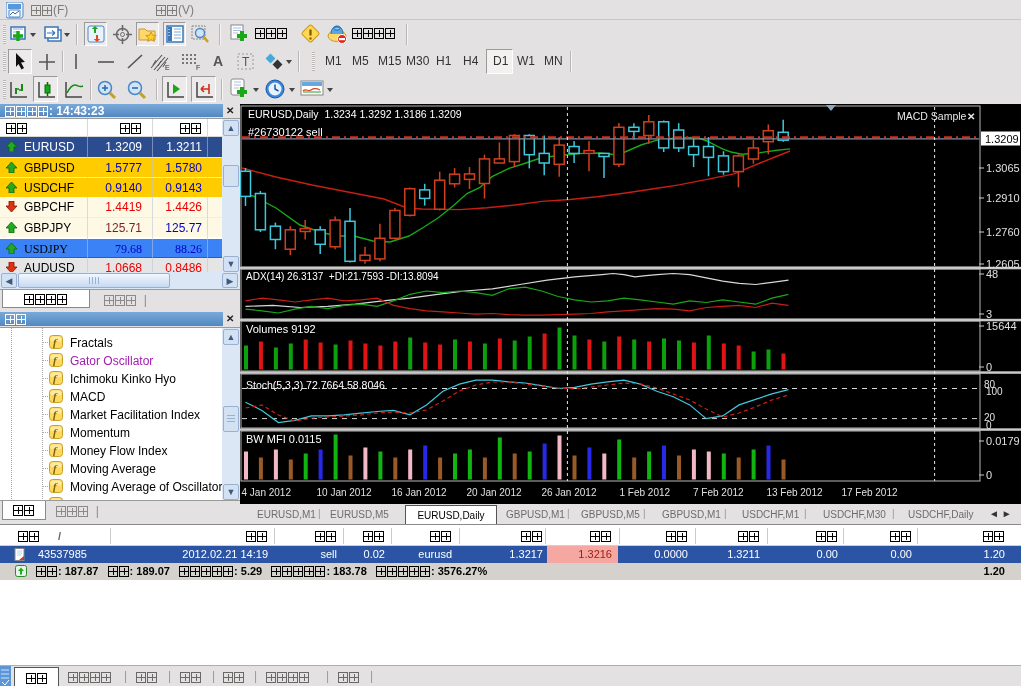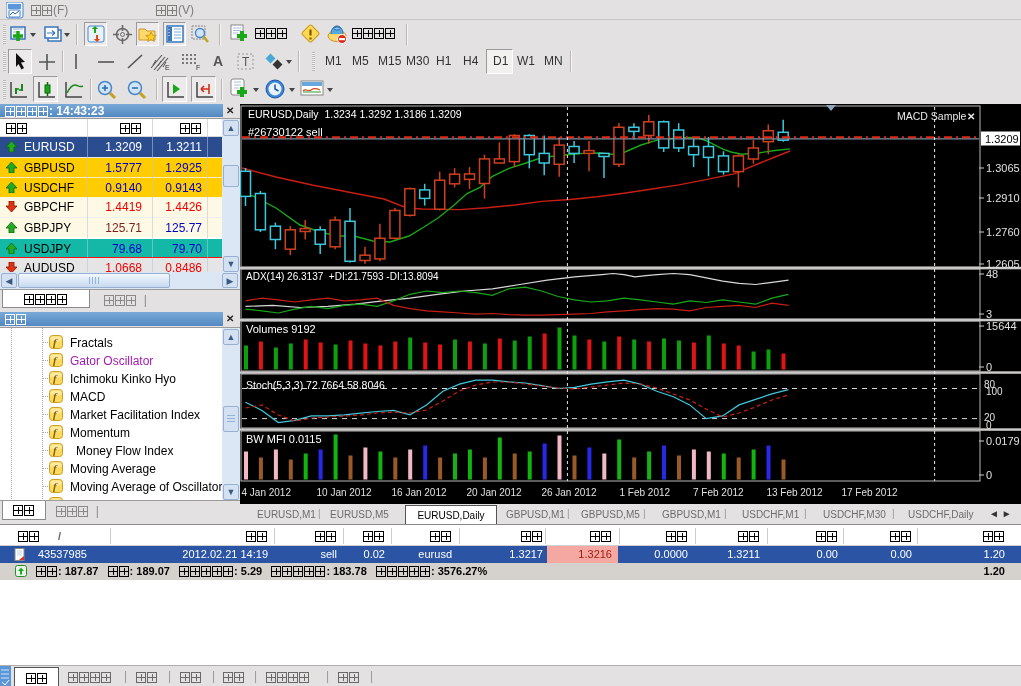--- a/index.html
+++ b/index.html
@@ -260,21 +260,21 @@
         <span class="sym">EURUSD</span>
             <span class="p1" style="color:#fff;">1.3209</span>
             <span class="p2" style="color:#fff;">1.3211</span>
       </div>
       <div class="mwrow" style="top:38px;background:#fc0;color:#000;border-top:1px solid #e8e8e8;">
         <svg class="arrup" viewBox="0 0 11 11">
               <path d="M5.5 0L11 6H8v5H3V6H0z" fill="#22aa22" stroke="#0a660a" stroke-width="0.8"></path>
             </svg>
         <span class="sym">GBPUSD</span>
             <span class="p1" style="color:#0000cc;">1.5777</span>
-            <span class="p2" style="color:#0000cc;">1.2925</span>
+            <span class="p2" style="color:#0000cc;">1.5780</span>
       </div>
       <div class="mwrow" style="top:58px;background:#fc0;color:#000;border-top:1px solid #f6edc8;">
         <svg class="arrup" viewBox="0 0 11 11">
               <path d="M5.5 0L11 6H8v5H3V6H0z" fill="#22aa22" stroke="#0a660a" stroke-width="0.8"></path>
             </svg>
         <span class="sym">USDCHF</span>
             <span class="p1" style="color:#0000cc;">0.9140</span>
             <span class="p2" style="color:#0000cc;">0.9143</span>
       </div>
       <div class="mwrow" style="top:78px;background:#fdf9e4;color:#000;">
@@ -286,27 +286,27 @@
             <span class="p2" style="color:#ee0000;">1.4426</span>
       </div>
       <div class="mwrow" style="top:98px;background:#fdf9e4;color:#000;border-top:1px solid #eee;">
         <svg class="arrup" viewBox="0 0 11 11">
               <path d="M5.5 0L11 6H8v5H3V6H0z" fill="#22aa22" stroke="#0a660a" stroke-width="0.8"></path>
             </svg>
         <span class="sym">GBPJPY</span>
             <span class="p1" style="color:#7f1d1d;">125.71</span>
             <span class="p2" style="color:#0000cc;">125.77</span>
       </div>
-      <div class="mwrow" style="top:120px;background:#14b8a6;color:#000;">
+      <div class="mwrow" style="top:120px;background:#3b82f6;color:#000;font-family:Liberation Serif, serif;">
         <svg class="arrup" viewBox="0 0 11 11">
               <path d="M5.5 0L11 6H8v5H3V6H0z" fill="#22aa22" stroke="#0a660a" stroke-width="0.8"></path>
             </svg>
         <span class="sym">USDJPY</span>
             <span class="p1" style="color:#0000cc;">79.68</span>
-            <span class="p2" style="color:#0000cc;">79.70</span>
+            <span class="p2" style="color:#0000cc;">88.26</span>
       </div>
       <div class="mwrow" style="top:138px;background:#e5e5e5;color:#000;border-top:1px solid #ff1111;">
         <svg class="arrdn" viewBox="0 0 11 11">
               <path d="M5.5 11L0 5h3V0h5v5h3z" fill="#dd3311" stroke="#881100" stroke-width="0.8"></path>
             </svg>
         <span class="sym">AUDUSD</span>
             <span class="p1" style="color:#ee0000;">1.0668</span>
             <span class="p2" style="color:#ee0000;">0.8486</span>
       </div>
       <span class="abs" style="left:87px;top:18px;height:136px;border-left:1px solid #b8c4d8;opacity:.55"></span>
@@ -394,21 +394,21 @@
             </svg>
 <span class="abs" style="left:70px;top:2px;font-size:12px;color:#000;white-space:nowrap;">Momentum</span>
 </div>
 <div class="abs" style="left:0;top:114px;width:222px;height:18px;">
 <span class="abs" style="left:42px;top:8px;width:10px;border-top:1px dotted #a8a8a8;"></span>
 <svg class="abs" style="left:49px;top:1px" width="14" height="14" viewBox="0 0 14 14">
               <rect x="0.5" y="0.5" width="13" height="13" rx="3" fill="#ffd95e" stroke="#c8a028"></rect>
               <rect x="1.5" y="1.5" width="11" height="5" rx="2.5" fill="#ffe9a0"></rect>
               <text x="4" y="11" font-size="11" font-style="italic" font-weight="bold" fill="#7a6510" font-family="Liberation Serif">f</text>
             </svg>
-<span class="abs" style="left:76px;top:2px;font-size:12px;color:#000;white-space:nowrap;">Money Flow Index</span>
+<span class="abs" style="left:70px;top:2px;font-size:12px;color:#000;white-space:nowrap;">Money Flow Index</span>
 </div>
 <div class="abs" style="left:0;top:132px;width:222px;height:18px;">
 <span class="abs" style="left:42px;top:8px;width:10px;border-top:1px dotted #a8a8a8;"></span>
 <svg class="abs" style="left:49px;top:1px" width="14" height="14" viewBox="0 0 14 14">
               <rect x="0.5" y="0.5" width="13" height="13" rx="3" fill="#ffd95e" stroke="#c8a028"></rect>
               <rect x="1.5" y="1.5" width="11" height="5" rx="2.5" fill="#ffe9a0"></rect>
               <text x="4" y="11" font-size="11" font-style="italic" font-weight="bold" fill="#7a6510" font-family="Liberation Serif">f</text>
             </svg>
 <span class="abs" style="left:70px;top:2px;font-size:12px;color:#000;white-space:nowrap;">Moving Average</span>
 </div>

